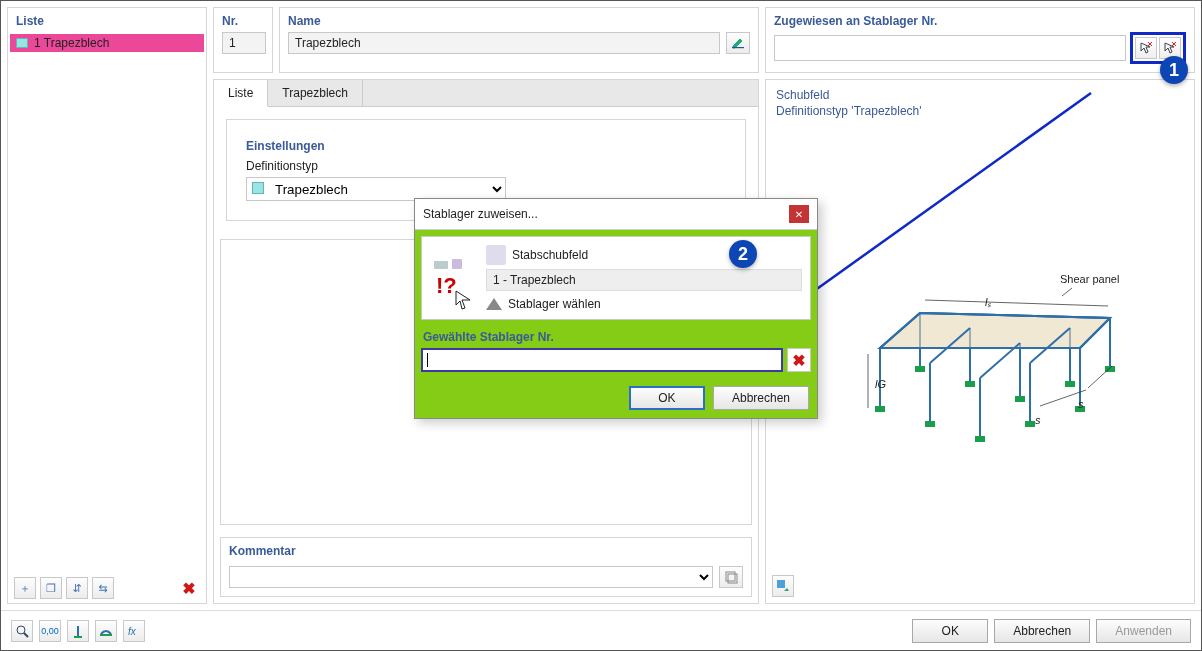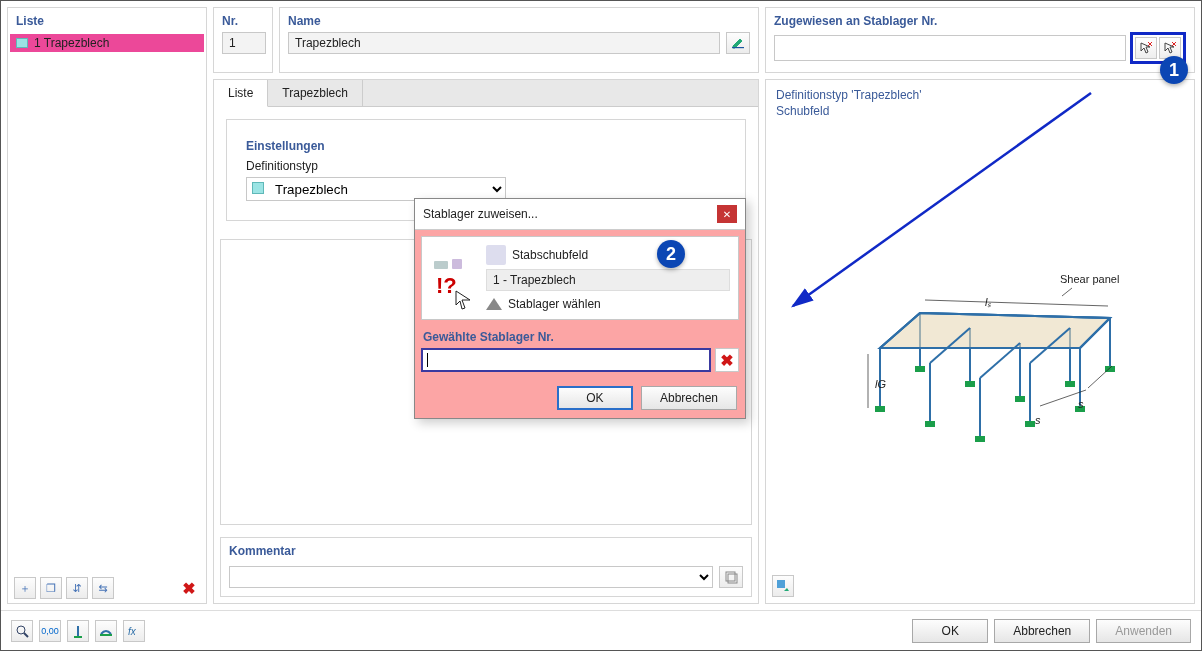--- a/index.html
+++ b/index.html
@@ -52,21 +52,21 @@
   .comment-sel { flex:1; height:22px; border:1px solid #c8c8c8; background:#fff; }
   .preview-col { width:430px; border:1px solid #d6d6d6; display:flex; flex-direction:column; }
   .preview-head { padding:8px 10px; color:#3a5a99; display:flex; flex-direction:column; line-height:1.3; }
   .preview-body { flex:1; display:flex; align-items:center; justify-content:center; position:relative; }
   .preview-foot { padding:6px; }
   .footer { height:40px; border-top:1px solid #ddd; display:flex; align-items:center; padding:0 10px; gap:6px; }
   .footer .spacer { flex:1; }
   .btn { height:24px; padding:0 18px; border:1px solid #a8a8a8; background:linear-gradient(#fdfdfd,#e6e6e6); display:flex; align-items:center; justify-content:center; min-width:76px; }
   .btn.disabled { color:#999; }
   
-  .subdialog { position:absolute; left:200px; top:118px; width:332px; border:1px solid #888; background:#fca5a5; box-shadow:4px 4px 10px rgba(0,0,0,.2); z-index:20; }
+  .subdialog { position:absolute; left:200px; top:118px; width:404px; border:1px solid #888; background:#84cc16; box-shadow:4px 4px 10px rgba(0,0,0,.2); z-index:20; }
   .sub-title { background:#fff; padding:6px 8px; display:flex; align-items:center; border-bottom:1px solid #ccc; }
   .sub-title span { flex:1; }
   .sub-close { width:20px;height:18px;background:#c53434;color:#fff;display:flex;align-items:center;justify-content:center;font-size:10px; }
   .sub-body { padding:6px; }
   .sub-card { background:#fff; border:1px solid #c8c8c8; padding:8px; display:flex; gap:10px; }
   .sub-card .ic { width:46px; display:flex; align-items:flex-end; justify-content:flex-start; font-size:24px; color:#c00; position:relative; }
   .sub-card .body { flex:1; }
   .sub-card .row1 { display:flex; align-items:center; gap:6px; margin-bottom:4px; }
   .bigic { width:20px;height:20px;background:#dde;border-radius:2px; }
   .cur-item { background:#eee; border:1px solid #ddd; padding:3px 6px; margin:2px 0 6px 0; }
@@ -238,22 +238,22 @@
             </div>
             <div class="sub-btns">
               <div class="btn primary">OK</div>
               <div class="btn">Abbrechen</div>
             </div>
           </div>
         </div>
 
         <div class="preview-col">
           <div class="preview-head">
+            <span>Schubfeld</span>
             <span>Definitionstyp 'Trapezblech'</span>
-            <span>Schubfeld</span>
           </div>
           <div class="preview-body">
             <svg width="300" height="220">
 
               <g stroke="#2e6fa8" stroke-width="2" fill="none">
 
                 <line x1="50" y1="170" x2="50" y2="110"></line>
                 <line x1="100" y1="185" x2="100" y2="125"></line>
                 <line x1="150" y1="200" x2="150" y2="140"></line>
                 <line x1="200" y1="185" x2="200" y2="125"></line>

